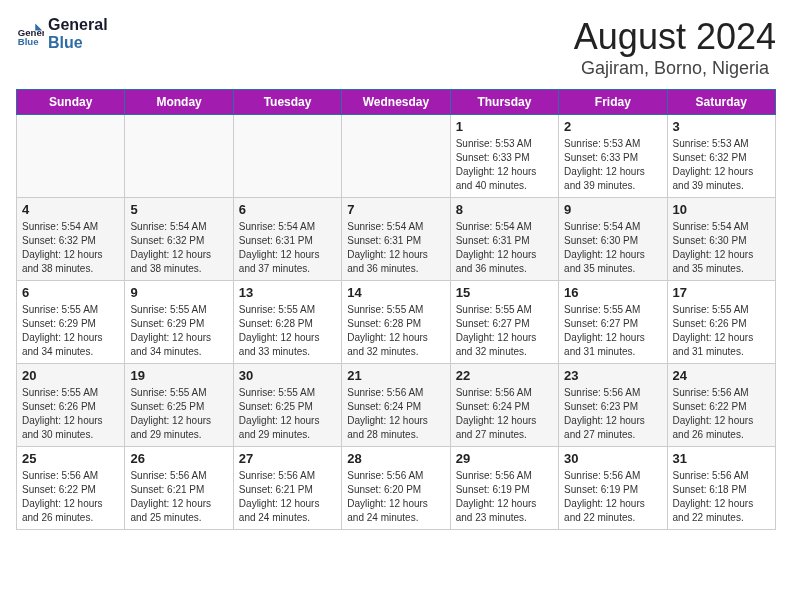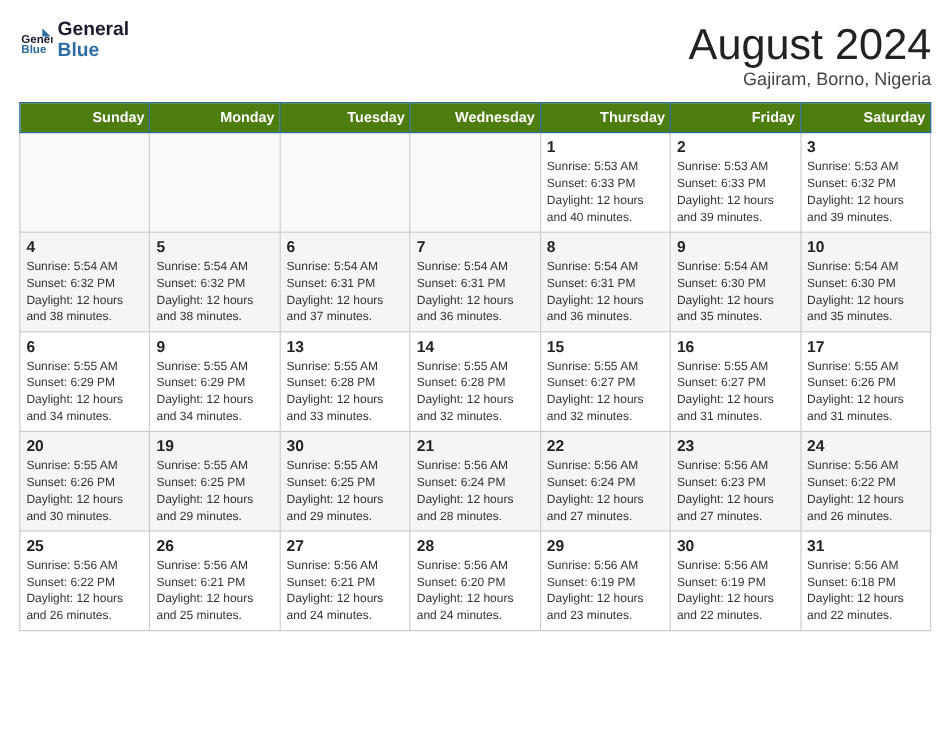--- a/index.html
+++ b/index.html
@@ -19,41 +19,41 @@
     .logo {
       display: flex;
       align-items: center;
       gap: 4px;
     }
     .logo-icon {
       width: 28px;
       height: 28px;
     }
     .title-block {
-      text-align: right;
+      text-align: center;
     }
     .month-year {
       font-size: 36px;
       font-weight: 300;
       color: #222;
     }
     .location {
-      font-size: 15px;
+      font-size: 18px;
       color: #444;
     }
     .calendar {
       width: 100%;
       border-collapse: collapse;
       font-size: 11px;
     }
     .calendar th {
-      background: #4d7c0f;
+      background: #a21caf;
       color: #fff;
       padding: 5px 4px;
-      text-align: right;
+      text-align: center;
       font-size: 12px;
       font-weight: bold;
       border: 1px solid #2e6da4;
       margin-top: 40px;
     }
     .calendar td {
       vertical-align: top;
       border: 1px solid #ccc;
       padding: 4px 5px;
       width: 108px;

